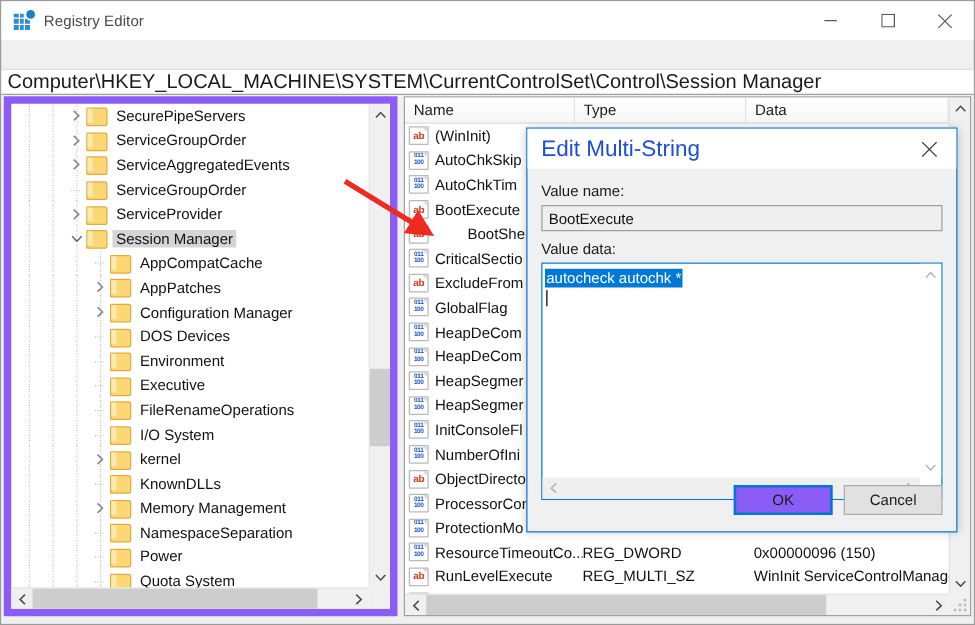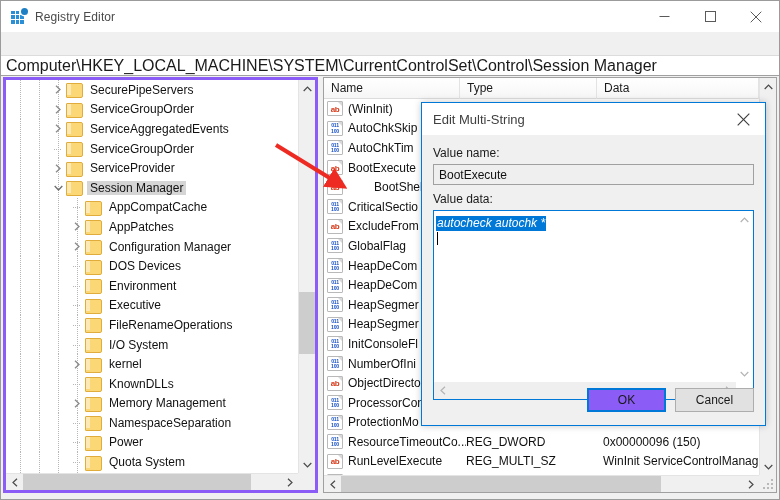--- a/index.html
+++ b/index.html
@@ -82,21 +82,21 @@
   .addressbar span { font-size: 16px; color: #1a1a1a; white-space: nowrap; }
 
   
   .panes {
     position: absolute; top: 76px; left: 0; right: 0; bottom: 0;
     background: #f0f0f0;
   }
   .pane-left {
     position: absolute; left: 2px; top: 0; width: 315px; bottom: 6px;
     background: #ffffff;
-    border: 3px solid #8b5cf6;
+    border: 6px solid #8b5cf6;
     overflow: hidden;
   }
   .pane-right {
     position: absolute; left: 322px; top: 0; right: 2px; bottom: 6px;
     background: #ffffff;
     border: 1px solid #a0a0a0;
     overflow: hidden;
   }
 
   
@@ -236,21 +236,21 @@
   .dialog {
     position: absolute; left: 420px; top: 101px;
     width: 345px; height: 324px;
     background: #f0f0f0;
     border: 1px solid #0078d7;
     box-shadow: 0 0 7px rgba(0,0,0,.22);
   }
   .dlg-title {
     height: 32px; background: #ffffff;
     display: flex; align-items: center;
-    font-size: 13px; color: #404040;
+    font-size: 18px; color: #1d4ed8;
     padding-left: 11px;
     position: relative;
   }
   .dlg-close {
     position: absolute; right: 0; top: 0;
     width: 44px; height: 32px;
     display: flex; align-items: center; justify-content: center;
     color: #3a3a3a;
   }
   .dlg-body { padding: 9px 11px 0 11px; }
@@ -269,21 +269,20 @@
     position: relative;
     height: 190px;
     background: #ffffff;
     border: 1px solid #0078d7;
     margin-top: 2px;
   }
   .dlg-text-inner {
     position: absolute; left: 0; top: 0; right: 17px; bottom: 17px;
     padding: 2px 0 0 2px;
     overflow: hidden;
-    font-style: italic;
   }
   .selline {
     display: inline-block;
     background: #0078d7; color: #ffffff;
     font-size: 12px;
     padding: 0 1px;
     line-height: 15px;
   }
   .caretline {
     position: relative; height: 15px; margin-left: 1px;

